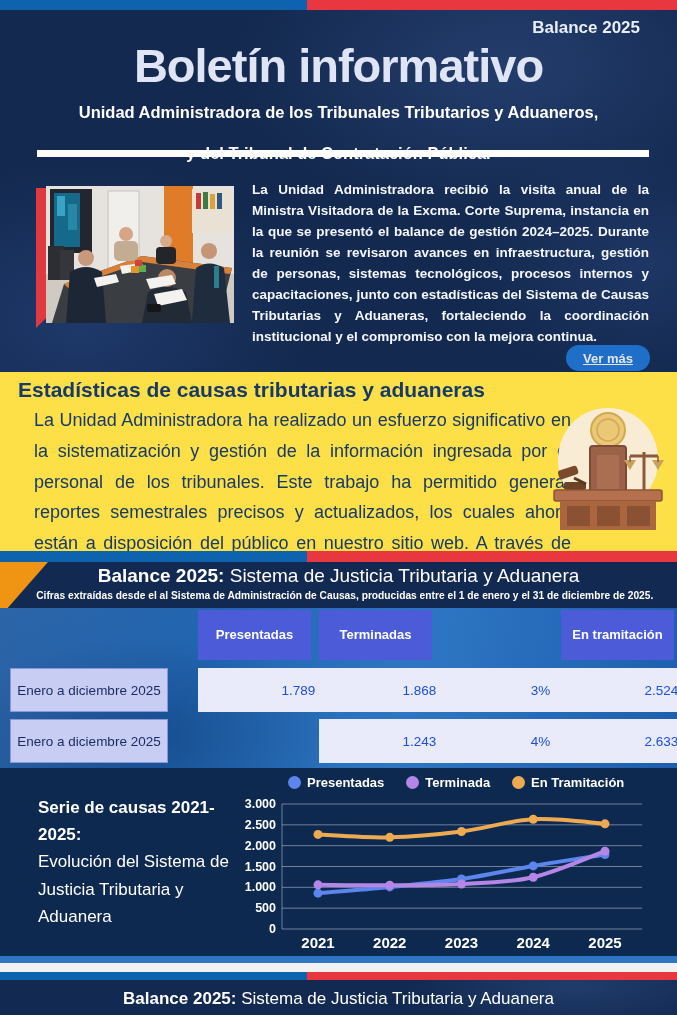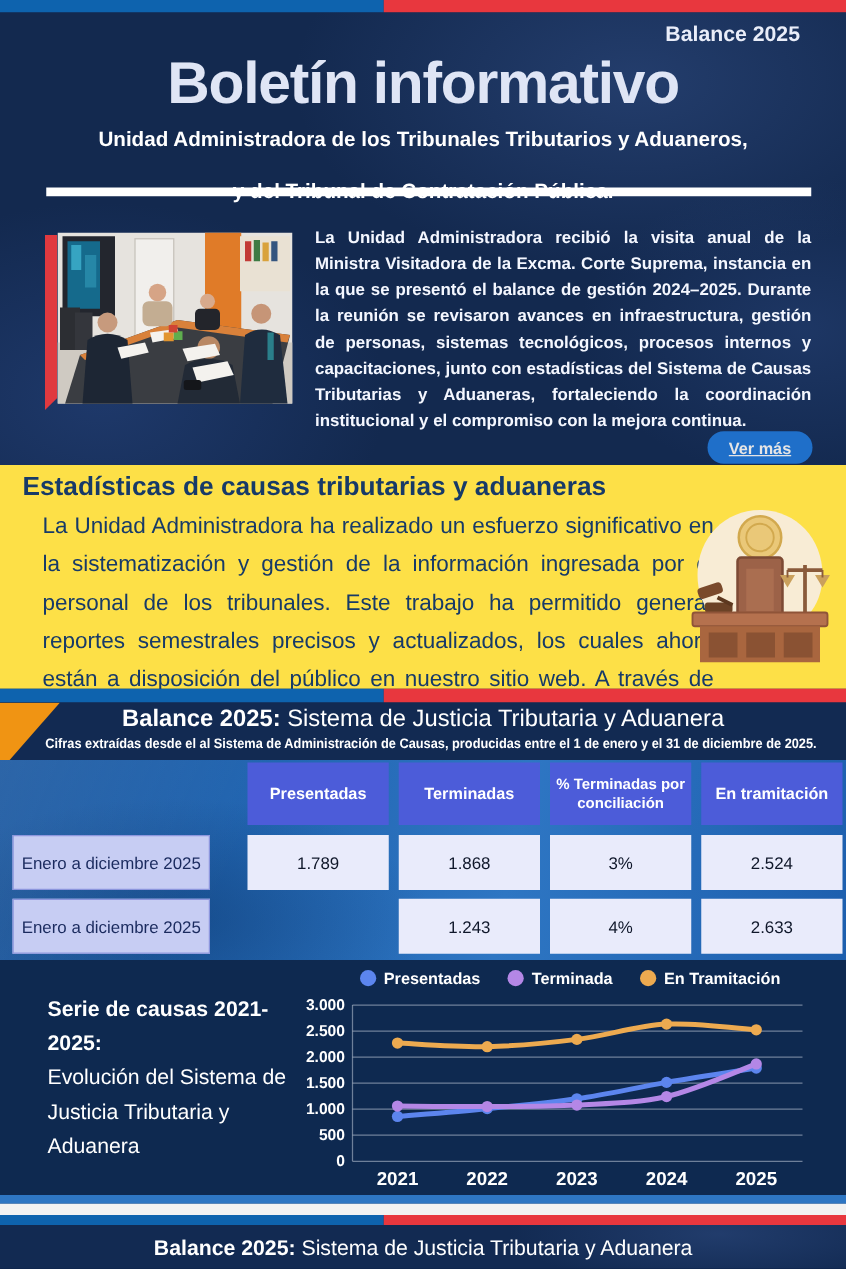--- a/index.html
+++ b/index.html
@@ -61,22 +61,22 @@
          linear-gradient(115deg, rgba(255,255,255,.10) 0%, rgba(255,255,255,0) 30%),
          radial-gradient(ellipse 300px 140px at 20% 80%, rgba(12,50,100,.45), transparent 70%),
          linear-gradient(100deg,#15549e,#2e76c3 60%,#1d5fae);}
   .hcell{position:absolute;top:2px;height:50px;width:113px;background:#4c5cd9;color:#fff;
          font-weight:bold;display:flex;align-items:center;justify-content:center;text-align:center;
          font-size:13px;line-height:1.25;}
   .hcell.small{font-size:12px;}
   .rlabel{position:absolute;left:10px;width:158px;height:44px;background:#c7cdf3;
           border:1px solid #8c96dd;box-sizing:border-box;color:#1a2a5e;font-size:13.5px;font-weight:500;
           display:flex;align-items:center;justify-content:center;}
-  .vcell{position:absolute;width:113px;height:44px;background:#e9ebfb;color:#0f172a;
-         font-size:13.5px;display:flex;align-items:center;justify-content:center;}
+  .vcell{position:absolute;width:113px;height:44px;background:#e9ebfb;color:#1d4ed8;
+         font-size:13.5px;display:flex;align-items:center;justify-content:center;padding-left:44px;}
   .row1{top:60px;} .row2{top:111px;}
   .c1{left:198px;} .c2{left:319px;} .c3{left:440px;} .c4{left:561px;}
 
   
   .chart{position:absolute;left:0;top:768px;width:677px;height:188px;background:#0e2950;color:#fff;}
   .legend{position:absolute;left:288px;top:7px;display:flex;gap:22px;align-items:center;}
   .legend-item{display:flex;align-items:center;gap:6px;font-size:13px;font-weight:bold;}
   .legend-dot{width:13px;height:13px;border-radius:50%;}
   .chart-title{position:absolute;left:38px;top:26px;width:195px;font-size:17px;line-height:1.6;}
   .chart-title .bold{font-weight:bold;}
@@ -189,21 +189,20 @@
     <div class="band-wedge"></div>
     <div class="band-title">
       <b>Balance 2025:</b><span> Sistema de Justicia Tributaria y Aduanera</span>
     </div>
     <div class="band-sub"><span>Cifras extraídas desde el al Sistema de Administración de Causas, producidas entre el 1 de enero y el 31 de diciembre de 2025.</span></div>
   </section>
 
   <section class="tbl">
     <div class="hcell c1">Presentadas</div>
     <div class="hcell c2">Terminadas</div>
-    <div class="hcell c3 small">% Terminadas por conciliación</div>
     <div class="hcell c4">En tramitación</div>
 
     <div class="rlabel row1">Enero a diciembre 2025</div>
     <div class="vcell row1 c1">1.789</div>
     <div class="vcell row1 c2">1.868</div>
     <div class="vcell row1 c3">3%</div>
     <div class="vcell row1 c4">2.524</div>
 
     <div class="rlabel row2">Enero a diciembre 2025</div>
     <div class="vcell row2 c2">1.243</div>

